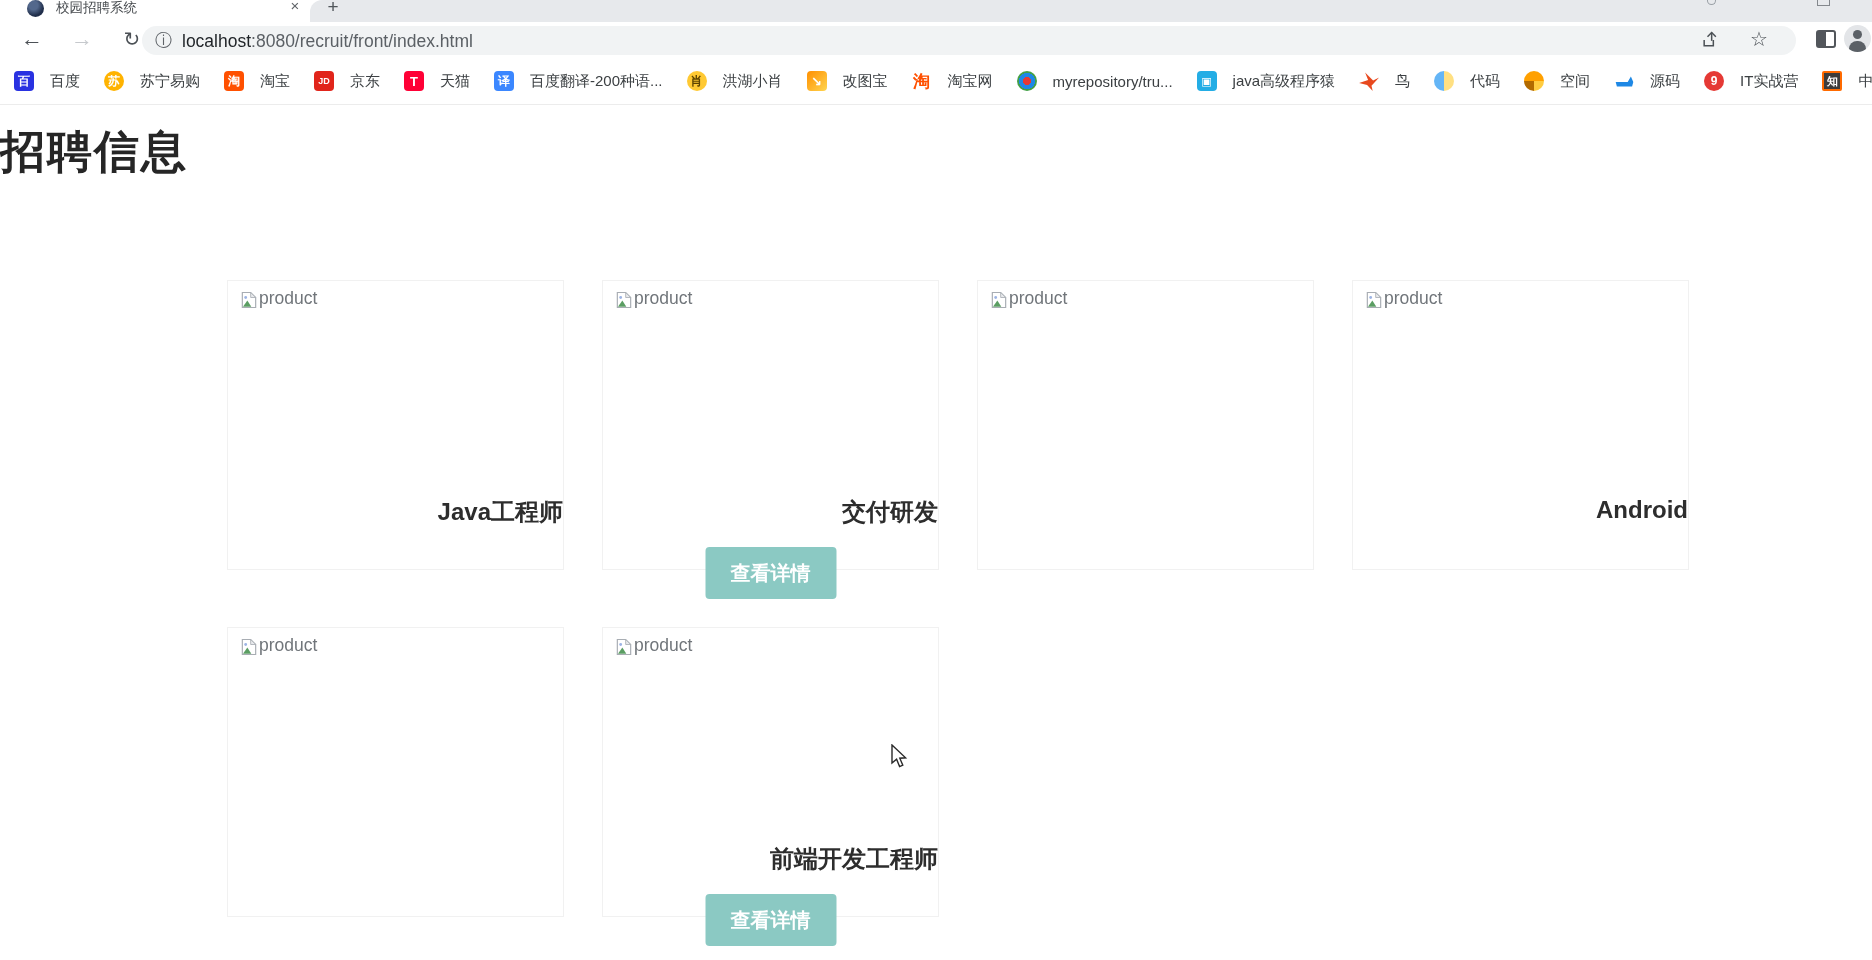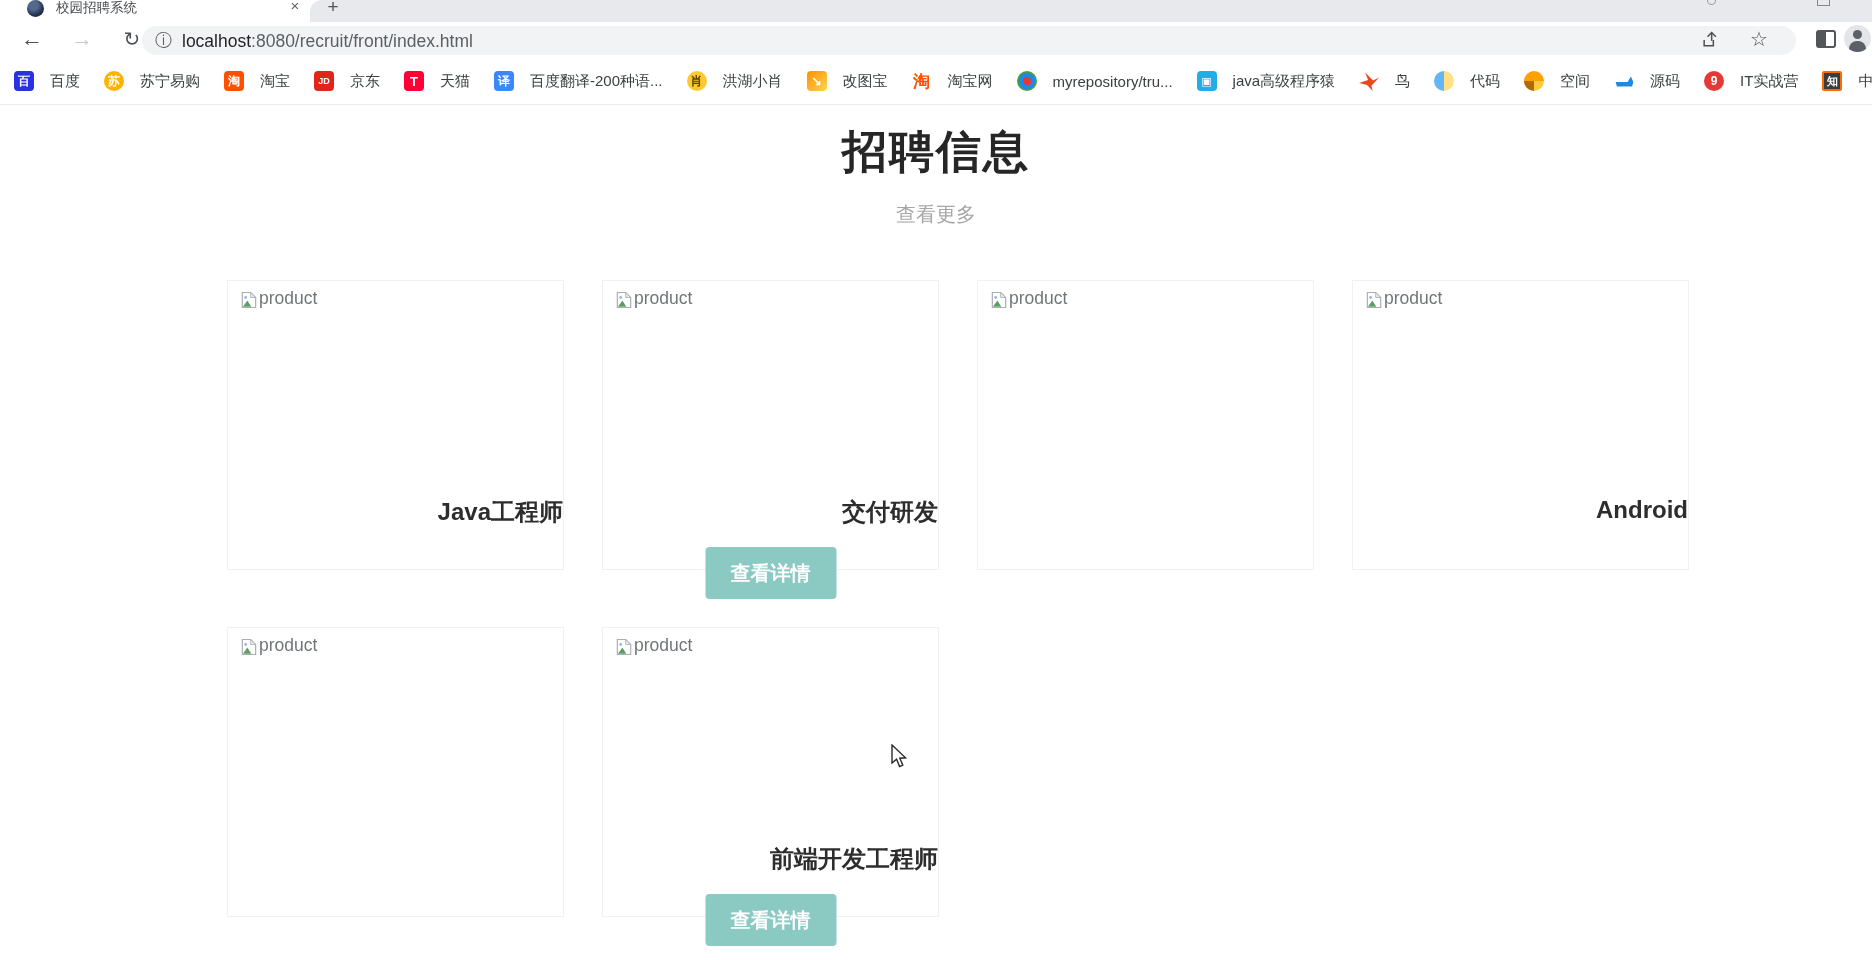--- a/index.html
+++ b/index.html
@@ -75,21 +75,21 @@
   .bi-code { border-radius:50%; background:linear-gradient(90deg,#64b5f6 0 50%,#ffe082 50%); }
   .bi-qzone { border-radius:50%;
     background:conic-gradient(#ffa000 0 25%, #ffcc40 25% 50%, #b26a00 50% 75%, #ffa000 75%); }
   .bi-docker { background:#1e88e5; border-radius:0;
     clip-path:polygon(8% 55%,68% 55%,84% 28%,96% 55%,90% 78%,14% 78%); }
   .bi-itcamp { background:#e53935; border-radius:50%; }
   .bi-cnki { background:#3c3c3c; border:2px solid #ff6a00; font-size:11px; border-radius:2px; }
 
   
   .page { position:absolute; left:0; top:105px; width:1872px; height:855px; background:#fff; }
-  .page-title { position:absolute; left:0; right:0; top:17px; text-align:center;
+  .page-title { position:absolute; left:0; right:0; top:17px; text-align:left;
     font-size:45px; font-weight:800; color:#262626; letter-spacing:2px; }
   .view-more { position:absolute; left:0; right:0; top:96px; text-align:center;
     font-size:20px; color:#a6a6a6; }
 
   .card { position:absolute; width:337px; height:290px; background:#fff;
     border:1px solid #f1f1f1;margin-left:24px; }
   .p1 { left:203px; top:175px; } .p2 { left:578px; top:175px; }
   .p3 { left:953px; top:175px; } .p4 { left:1328px; top:175px; }
   .p5 { left:203px; top:522px; } .p6 { left:578px; top:522px; }
   .imgph { position:absolute; left:11px; top:7px; display:flex; align-items:flex-start;
@@ -210,21 +210,20 @@
       <span class="bm-label">IT实战营</span>
     </div>
     <div class="bm">
       <span class="bi bi-cnki">知</span>
       <span class="bm-label">中国知网</span>
     </div>
   </div>
 
   <div class="page">
     <div class="page-title">招聘信息</div>
-    <div class="view-more">查看更多</div>
 
     <article class="card p1">
       <span class="imgph">
         <svg width="20" height="20" viewBox="0 0 24 24">
           <path d="M4 3 h10 l6 6 v12 H4 z" fill="#fff" stroke="#a8adb3" stroke-width="1.4"></path>
           <path d="M14 3 l6 6 h-6 z" fill="#e8eaed" stroke="#a8adb3" stroke-width="1"></path>
           <path d="M4.8 20.2 L10 12.5 L14.8 20.2 z" fill="#5b9e63"></path>
           <circle cx="8" cy="9" r="1.7" fill="#9db4e4"></circle>
         </svg>
         <span>product</span>

